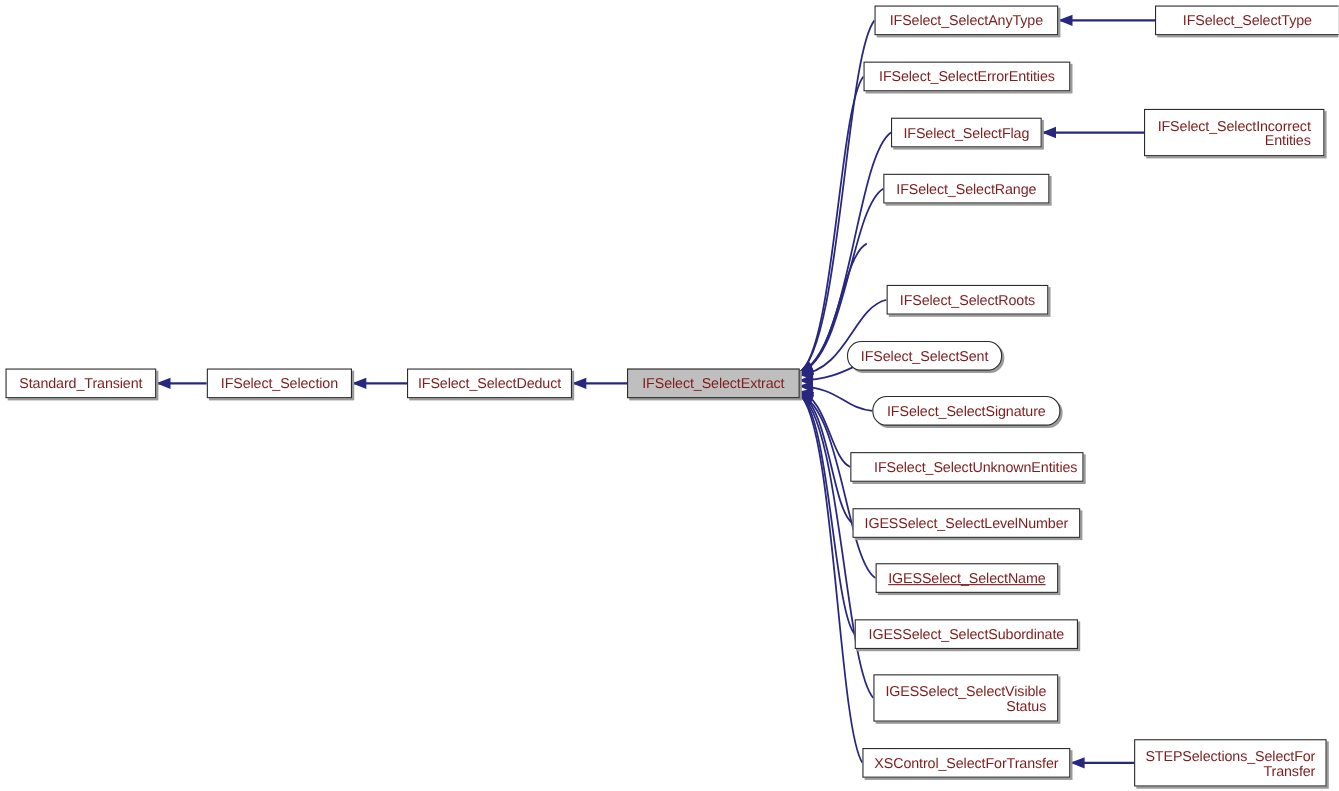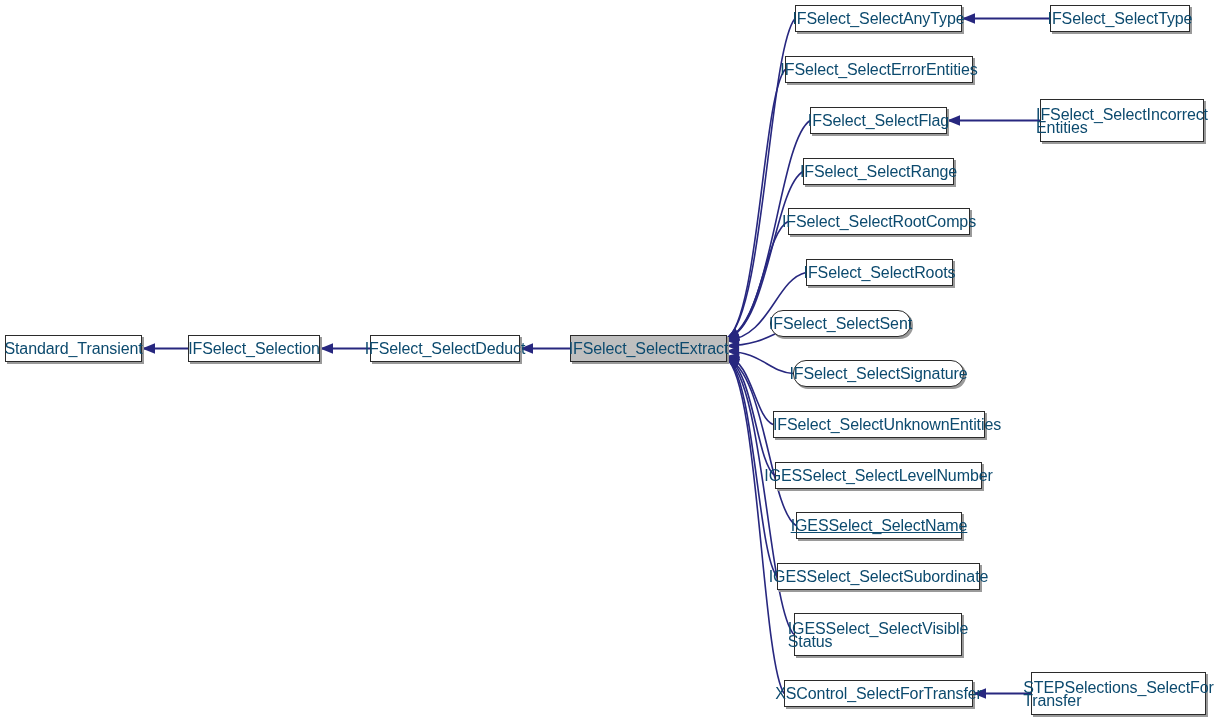--- a/index.html
+++ b/index.html
@@ -25,23 +25,23 @@
   }
   .node {
     position: absolute;
     box-sizing: border-box;
     border: 1px solid #2b2b2b;
     background: #ffffff;
     box-shadow: 2px 2px 0 0 #9a9a9a;
     display: flex;
     align-items: center;
     justify-content: center;
-    text-align: left;
-    color: #0c4a6e;
-    font-size: 16px;
+    text-align: right;
+    color: #7f1d1d;
+    font-size: 13px;
     line-height: 13px;
     letter-spacing: -0.1px;
     white-space: pre-line;
     z-index: 2;
   }
   .node.highlight {
     background: #bfbfbf;
   }
 </style>
 </head>
@@ -91,29 +91,28 @@
       <polygon points="973,693.5 986,688.3 986,698.7" fill="#27277f"></polygon>
     </svg>
 <div class="node" style="left: 5px; top: 335px; width: 137px; height: 27px;">Standard_Transient</div>
     <div class="node" style="left: 370px; top: 335px; width: 150px; height: 27px;">IFSelect_SelectDeduct</div>
     <div class="node" style="left: 188px; top: 335px; width: 132px; height: 27px;">IFSelect_Selection</div>
     <div class="node highlight" style="left: 570px; top: 335px; width: 157px; height: 27px;">IFSelect_SelectExtract</div>
     <div class="node" style="left: 795px; top: 5px; width: 167px; height: 27px;">IFSelect_SelectAnyType</div>
     <div class="node" style="left: 785px; top: 56px; width: 188px; height: 27px;">IFSelect_SelectErrorEntities</div>
     <div class="node" style="left: 810px; top: 107px; width: 137px; height: 27px;">IFSelect_SelectFlag</div>
     <div class="node" style="left: 803px; top: 158px; width: 151px; height: 27px;">IFSelect_SelectRange</div>
-    <div class="node" style="left: 788px; top: 208px; width: 182px; height: 27px;">IFSelect_SelectRootComps</div>
     <div class="node" style="left: 806px; top: 259px; width: 147px; height: 27px;">IFSelect_SelectRoots</div>
     <div class="node" style="left: 770px; top: 310px; width: 141px; height: 27px; border-radius: 13px;">IFSelect_SelectSent</div>
     <div class="node" style="left: 793px; top: 360px; width: 171px; height: 27px; border-radius: 13px;">IFSelect_SelectSignature</div>
     <div class="node" style="left: 773px; top: 411px; width: 212px; height: 27px; padding-left: 16px;">IFSelect_SelectUnknownEntities</div>
     <div class="node" style="left: 775px; top: 462px; width: 207px; height: 27px;">IGESSelect_SelectLevelNumber</div>
     <div class="node" style="left: 796px; top: 512px; width: 166px; height: 27px; text-decoration: underline;">IGESSelect_SelectName</div>
     <div class="node" style="left: 777px; top: 563px; width: 203px; height: 27px;">IGESSelect_SelectSubordinate</div>
     <div class="node" style="left: 794px; top: 613px; width: 168px; height: 43px;">IGESSelect_SelectVisible
 Status</div>
     <div class="node" style="left: 784px; top: 680px; width: 189px; height: 27px;">XSControl_SelectForTransfer</div>
-    <div class="node" style="left: 1050px; top: 5px; width: 140px; height: 27px;">IFSelect_SelectType</div>
+    <div class="node" style="left: 1050px; top: 5px; width: 168px; height: 27px;">IFSelect_SelectType</div>
     <div class="node" style="left: 1040px; top: 99px; width: 164px; height: 43px;">IFSelect_SelectIncorrect
 Entities</div>
     <div class="node" style="left: 1031px; top: 672px; width: 175px; height: 43px;">STEPSelections_SelectFor
 Transfer</div>
   </div>
 
 </body></html>

